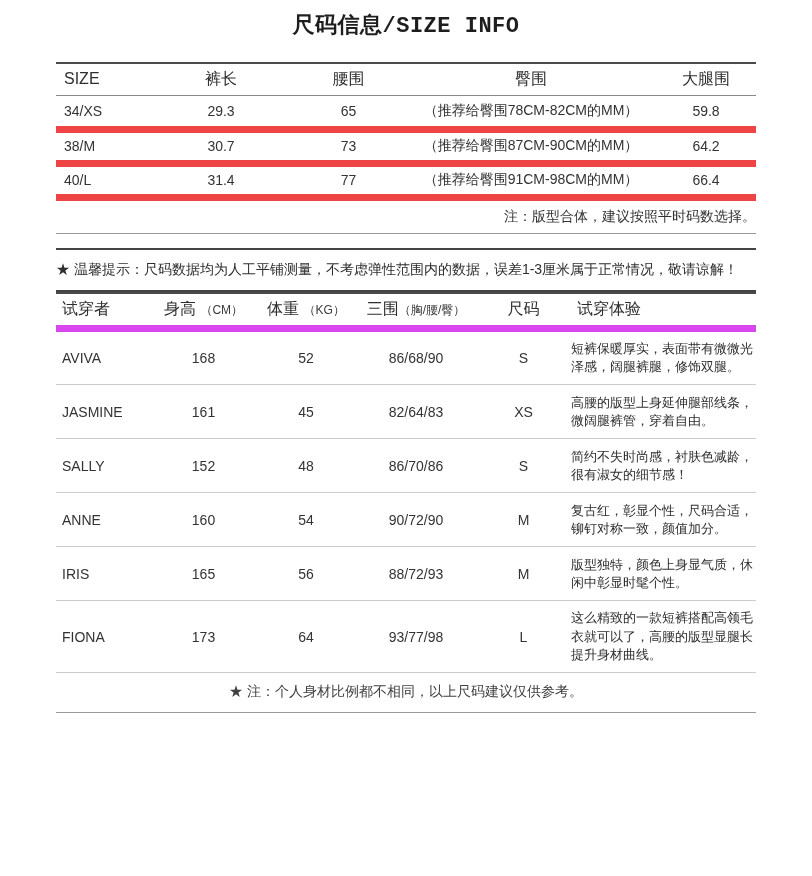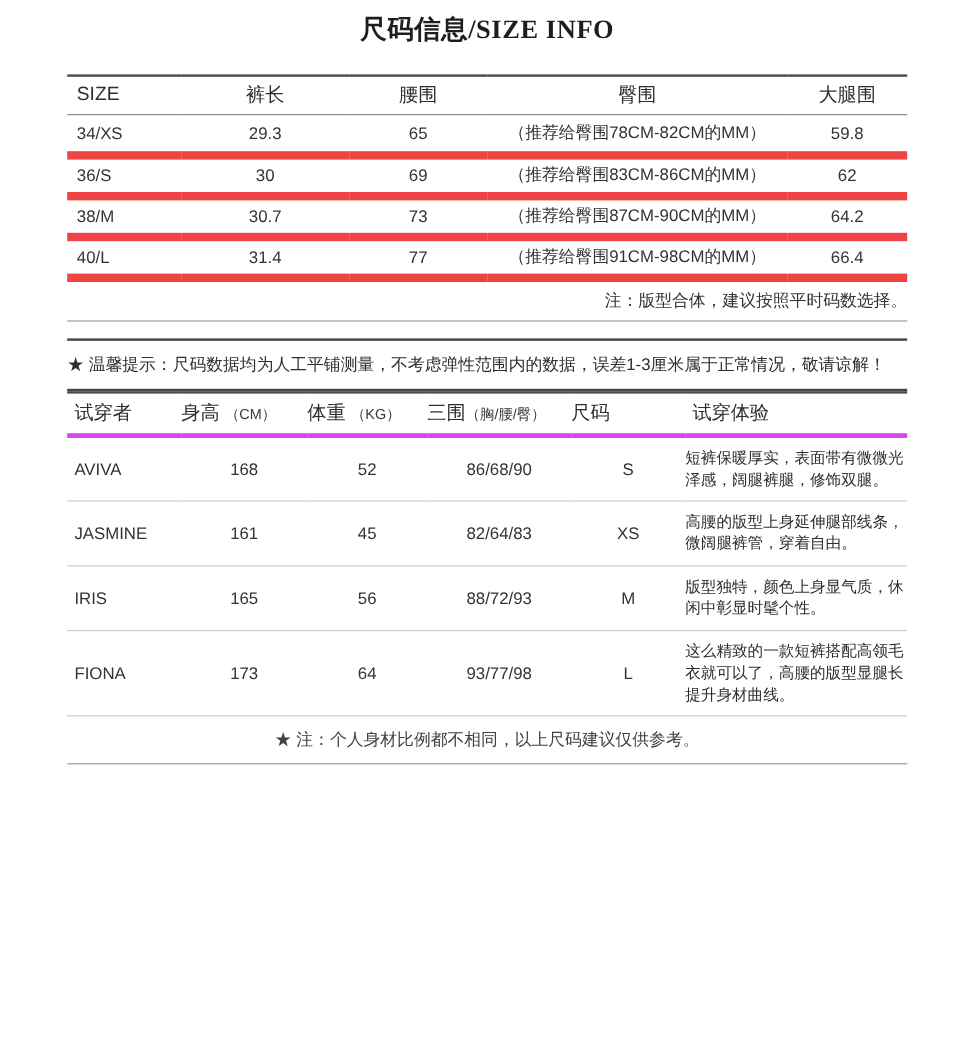--- a/index.html
+++ b/index.html
@@ -8,21 +8,21 @@
     width: 812px;
     min-height: 876px;
     margin: 0 auto;
     font-family: "Liberation Sans", sans-serif;
     color: #333333;
   }
   .page { width: 812px; padding: 6px 56px 40px; }
 
   .main-title {
     text-align: center;
-    font-family: Liberation Serif, serif;
+    font-family: Liberation Mono, monospace;
     font-weight: bold;
     font-size: 22px;
     color: #1e1e1e;
     letter-spacing: 0.5px;
   }
   .title-1 { padding: 4px 0 22px; }
   .title-2 { padding: 46px 0 18px; }
 
   table { width: 700px; border-collapse: collapse; table-layout: fixed; }
 
@@ -49,24 +49,24 @@
   .warning {
     margin-top: 14px;
     border-top: 2px solid #444444;
     border-bottom: 2px solid #444444;
     padding: 11px 0;
     font-size: 14px;
     color: #2e2e2e;
   }
 
   
-  .fit-table thead tr { border-top: 2px solid #4a4a4a; border-bottom: 4px solid #d946ef; }
+  .fit-table thead tr { border-top: 2px solid #4a4a4a; border-bottom: 7px solid #d946ef; }
   .fit-table th {
     height: 36px; font-size: 16px; font-weight: normal; color: #2e2e2e;
-    text-align: left; vertical-align: middle;
+    text-align: center; vertical-align: middle;
   }
   .fit-table th .unit { font-size: 12px; color: #3a3a3a; }
   .fit-table th.col-left, .fit-table td.col-left { text-align: left; padding-left: 6px; }
   .fit-table tbody td {
     font-size: 14px; text-align: center; vertical-align: middle;
     border-bottom: 1px solid #cccccc; padding: 10px 0; color: #333;
     height: 54px;
   }
   .fit-table tbody td.cell-exp {
     text-align: left; font-size: 13px; line-height: 1.4; padding: 8px 2px 8px 0;
@@ -104,27 +104,20 @@
         <th>大腿围</th>
       </tr>
     </thead>
     <tbody>
       <tr>
         <td class="col-left">34/XS</td>
         <td>29.3</td>
         <td>65</td>
         <td>（推荐给臀围78CM-82CM的MM）</td>
         <td>59.8</td>
-      </tr>
-      <tr>
-        <td class="col-left">36/S</td>
-        <td>30</td>
-        <td>69</td>
-        <td>（推荐给臀围83CM-86CM的MM）</td>
-        <td>62</td>
       </tr>
       <tr>
         <td class="col-left">38/M</td>
         <td>30.7</td>
         <td>73</td>
         <td>（推荐给臀围87CM-90CM的MM）</td>
         <td>64.2</td>
       </tr>
       <tr>
         <td class="col-left">40/L</td>
@@ -174,20 +167,36 @@
       </tr>
       <tr>
         <td class="col-left">JASMINE</td>
         <td>161</td>
         <td>45</td>
         <td>82/64/83</td>
         <td>XS</td>
         <td class="cell-exp">高腰的版型上身延伸腿部线条，微阔腿裤管，穿着自由。</td>
       </tr>
       <tr>
+        <td class="col-left">SALLY</td>
+        <td>152</td>
+        <td>48</td>
+        <td>86/70/86</td>
+        <td>S</td>
+        <td class="cell-exp">简约不失时尚感，衬肤色减龄，很有淑女的细节感！</td>
+      </tr>
+      <tr>
+        <td class="col-left">ANNE</td>
+        <td>160</td>
+        <td>54</td>
+        <td>90/72/90</td>
+        <td>M</td>
+        <td class="cell-exp">复古红，彰显个性，尺码合适，铆钉对称一致，颜值加分。</td>
+      </tr>
+      <tr>
         <td class="col-left">IRIS</td>
         <td>165</td>
         <td>56</td>
         <td>88/72/93</td>
         <td>M</td>
         <td class="cell-exp">版型独特，颜色上身显气质，休闲中彰显时髦个性。</td>
       </tr>
       <tr>
         <td class="col-left">FIONA</td>
         <td>173</td>

